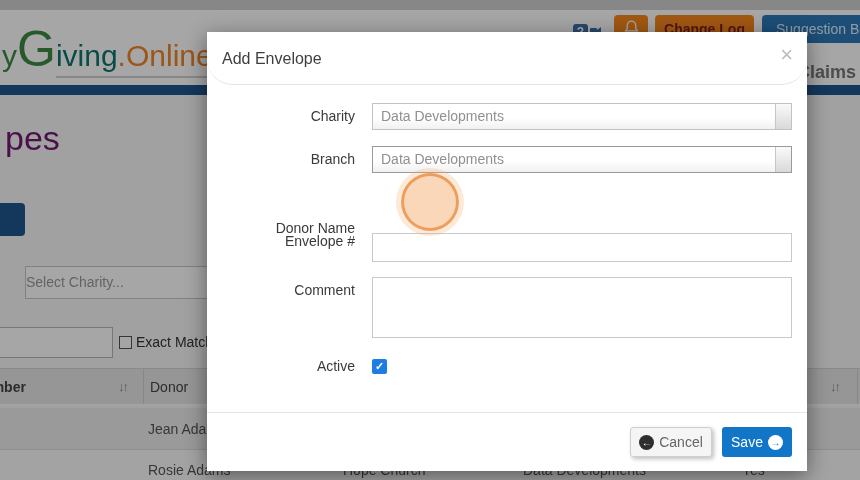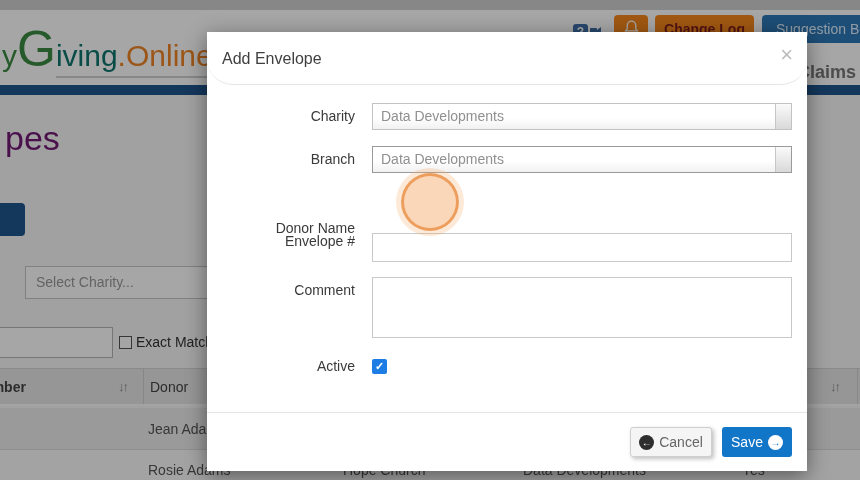--- a/index.html
+++ b/index.html
@@ -21,21 +21,21 @@
   .btn-bell { position:absolute; left:614px; top:5px; width:34px; height:28px; background:#f7881c; border-radius:4px; display:flex; align-items:center; justify-content:center; }
   .btn-changelog { position:absolute; left:655px; top:5px; width:99px; height:28px; background:#f7881c; border-radius:4px; color:#7f1d1d; font-size:14px; font-weight:bold; text-align:center; line-height:28px; }
   .btn-suggestion { position:absolute; left:762px; top:5px; width:130px; height:28px; background:#2d78b7; border-radius:4px 0 0 4px; color:#ddeefc; font-size:14px; line-height:28px; padding-left:14px; white-space:nowrap; }
   .menu-claims { position:absolute; left:797px; top:52px; font-size:18px; font-weight:600; color:#777; white-space:nowrap; }
 
   .navbar { position:absolute; left:0; top:85px; width:860px; height:10px; background:#20558e; }
 
   .content { position:absolute; left:0; top:95px; width:860px; height:385px; background:#f7f7f7; }
   .page-title { position:absolute; left:5px; top:24px; font-size:34px; font-weight:500; color:#701a75; }
   .add-btn-fragment { position:absolute; left:-30px; top:108px; width:55px; height:33px; background:#20558e; border-radius:4px; }
-  .charity-filter { position:absolute; left:25px; top:171px; width:235px; height:33px; background:#fff; border:1px solid #c6c6c6; color:#999; font-size:14px; line-height:31px; padding-left:10px; }
+  .charity-filter { position:absolute; left:25px; top:171px; width:235px; height:33px; background:#fff; border:1px solid #c6c6c6; color:#999; font-size:14px; line-height:31px; }
   .search-input { position:absolute; left:-20px; top:232px; width:133px; height:31px; background:#fff; border:1px solid #b5b5b5; font-size:14px; padding:0 6px; }
   .exact-box { position:absolute; left:119px; top:241px; width:13px; height:13px; border:1.5px solid #555; background:#fdfdfd; }
   .exact-label { position:absolute; left:136px; top:239px; font-size:14px; color:#333; }
 
   .thead { position:absolute; left:0; top:273px; width:860px; height:38px; background:#e6e6e6; border-top:1px solid #d5d5d5; border-bottom:2px solid #fbfbfb; overflow:hidden; }
   .th-number { position:absolute; left:-27px; top:10px; font-size:14px; font-weight:bold; color:#444; }
   .th-sort-1 { position:absolute; left:118px; top:10px; font-size:13px; color:#8a8a8a; letter-spacing:-2px; }
   .th-div-1 { position:absolute; left:143px; top:0; width:1px; height:38px; background:#d0d0d0; }
   .th-donor { position:absolute; left:150px; top:10px; font-size:14px; font-weight:normal; color:#444; }
   .th-sort-2 { position:absolute; left:830px; top:10px; font-size:13px; color:#8a8a8a; letter-spacing:-2px; }

